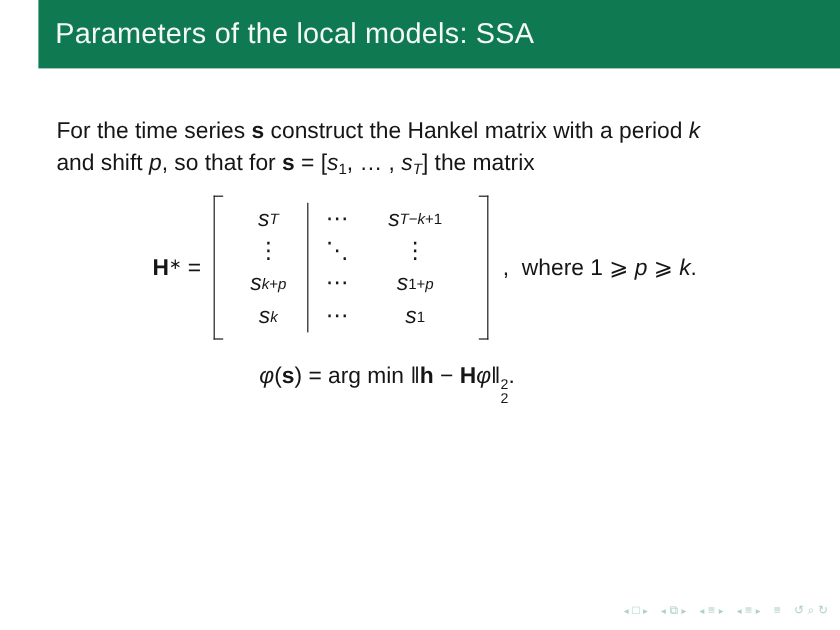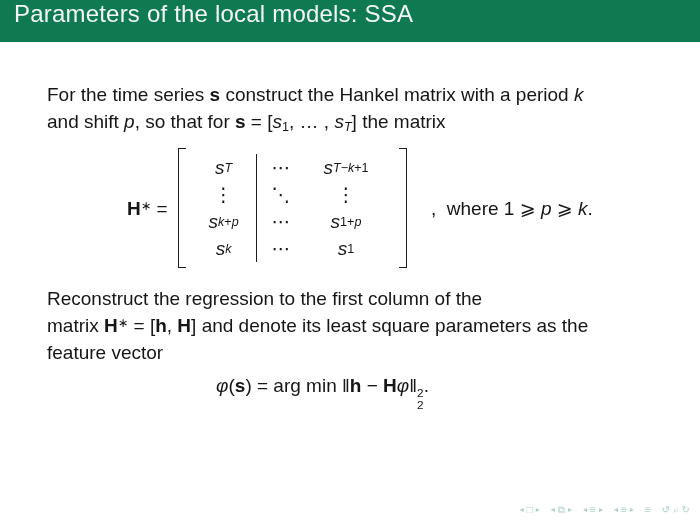--- a/index.html
+++ b/index.html
@@ -13,24 +13,26 @@
   body{
     background:#ffffff;
     font-family:"Liberation Sans","DejaVu Sans",sans-serif;
     color:var(--body-fg);
     overflow:hidden;
   }
   .slide{position:relative;width:700px;height:525px;background:#fff;}
 
   
   .titlebar{
-    height:42px;
+    height:57px;
     background:var(--title-bg);
     display:flex;
+    align-items:center;
     padding:0 14px;
+    margin-left:32px;
   }
   .titlebar .title{
     color:var(--title-fg);
     font-size:24px;
     font-weight:400;
     letter-spacing:.2px;
   }
 
   
   .content{
@@ -73,21 +75,21 @@
     align-items:center;
     justify-content:center;
     white-space:nowrap;
   }
   .vrule{
     width:1.4px;
     background:#1d1d1d;
     align-self:stretch;
     margin:0 2px 0 4px;
   }
-  .eq-rhs{margin-left:24px;white-space:nowrap;}
+  .eq-rhs{margin-left:12px;white-space:nowrap;}
 
   
   .formula{
     text-align:center;
     margin:2px 60px 4px 0;
     white-space:nowrap;
   }
   .ss{
     display:inline-flex;
     flex-direction:column;
@@ -164,21 +166,20 @@
           <span class="mcell">
               <i>s</i>
               <sub>1</sub>
             </span>
         </span>
       </span>
       <span class="bracket right"></span>
       <span class="eq-rhs">,&nbsp; where 1 ⩾ <i>p</i> ⩾ <i>k</i>.</span>
     </div>
 
-    <p class="para">Reconstruct the regression to the first column of the<br>matrix <b>H</b><sup>∗</sup> = [<b>h</b>, <b>H</b>] and denote its least square parameters as the<br>feature vector</p>
 
     <div class="formula"><i>φ</i>(<b>s</b>) = arg min ‖<b>h</b> − <b>H</b><i>φ</i>‖<span class="ss">
           <span>2</span>
           <span>2</span>
         </span>.</div>
 
 
   </main>
 
   <nav class="navbar">

